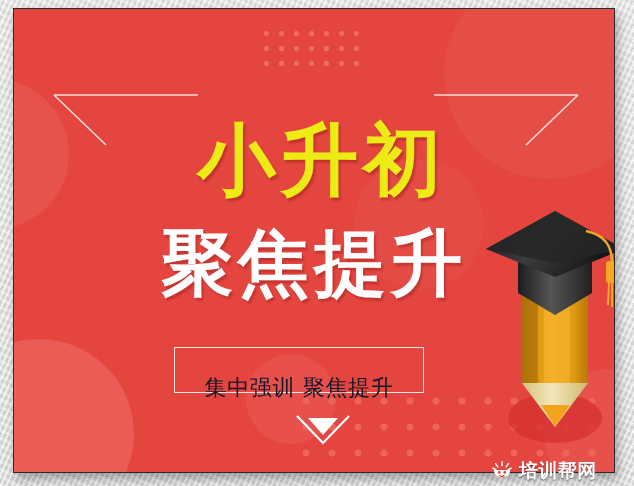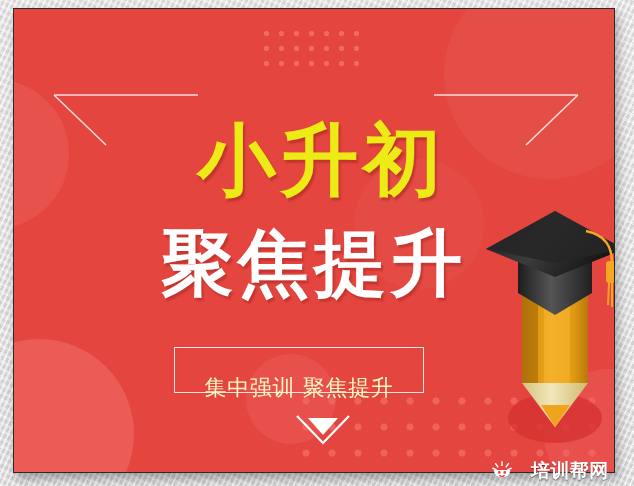--- a/index.html
+++ b/index.html
@@ -69,32 +69,32 @@
     text-shadow:2px 3px 2px rgba(150,30,25,.40);
   }
   
   #slogan-box{
     position:absolute;left:160px;top:338px;width:248px;height:44px;
     border:1.6px solid #f6e3e2;
     display:flex;align-items:center;justify-content:center;
   }
   #slogan-text{
     font-family:"DejaVu Sans","Liberation Sans",sans-serif;
-    font-size:22px;color:#fef9c3;letter-spacing:.03em;white-space:nowrap;margin-top:36px;
+    font-size:22px;color:#0f172a;letter-spacing:.03em;white-space:nowrap;margin-top:36px;
   }
   
   #down-arrow{position:absolute;left:281px;top:404px;}
 
   
   #pencil-art{position:absolute;left:468px;top:196px;width:150px;height:250px;}
 
   
   #watermark{
     position:absolute;left:485px;top:457px;height:27px;
-    display:flex;align-items:center;gap:18px;
+    display:flex;align-items:center;gap:6px;
     padding:0 6px;
     justify-content:center;
   }
   #wm-face{width:22px;height:22px;flex:0 0 22px;}
   #wm-text{
     font-family:"DejaVu Sans","Liberation Sans",sans-serif;
     font-size:19px;font-weight:bold;color:#ffffff;
     letter-spacing:.02em;white-space:nowrap;
     text-shadow:0 1px 1px rgba(0,0,0,.45);
   }

